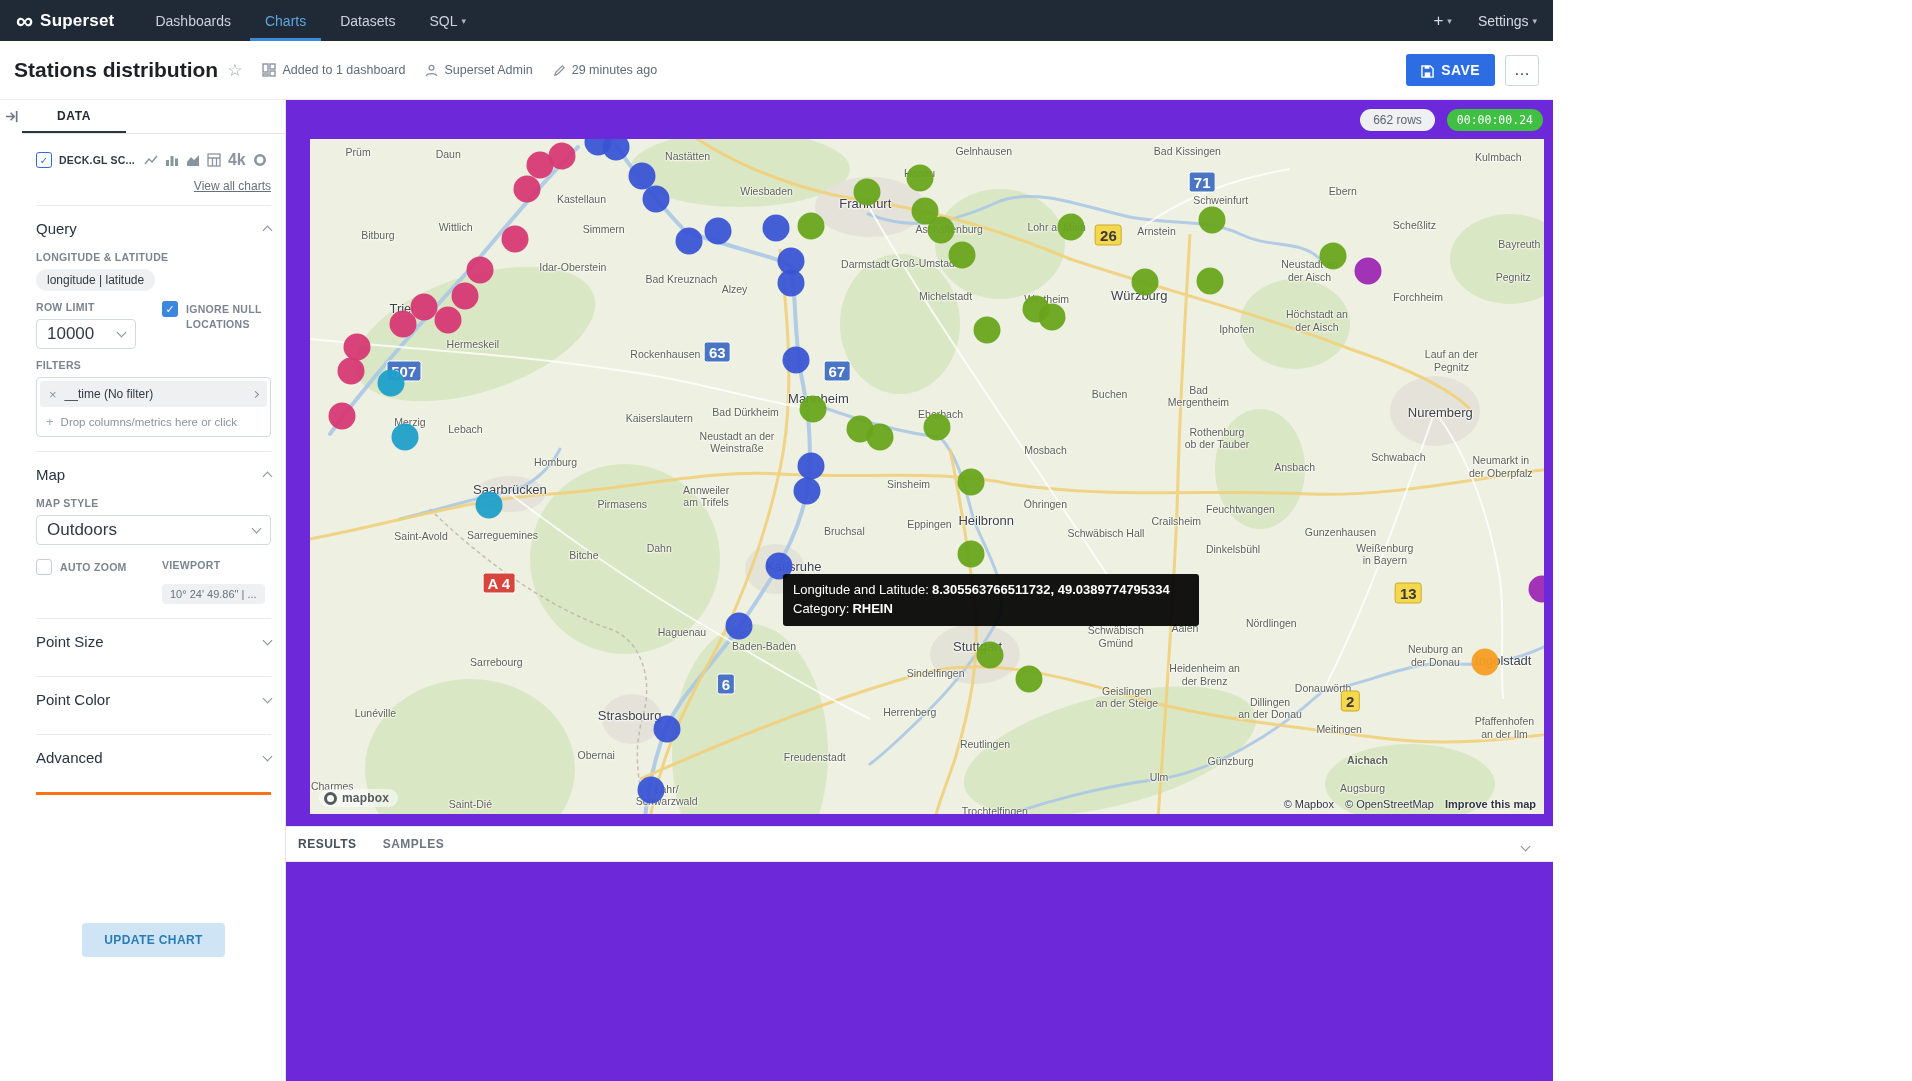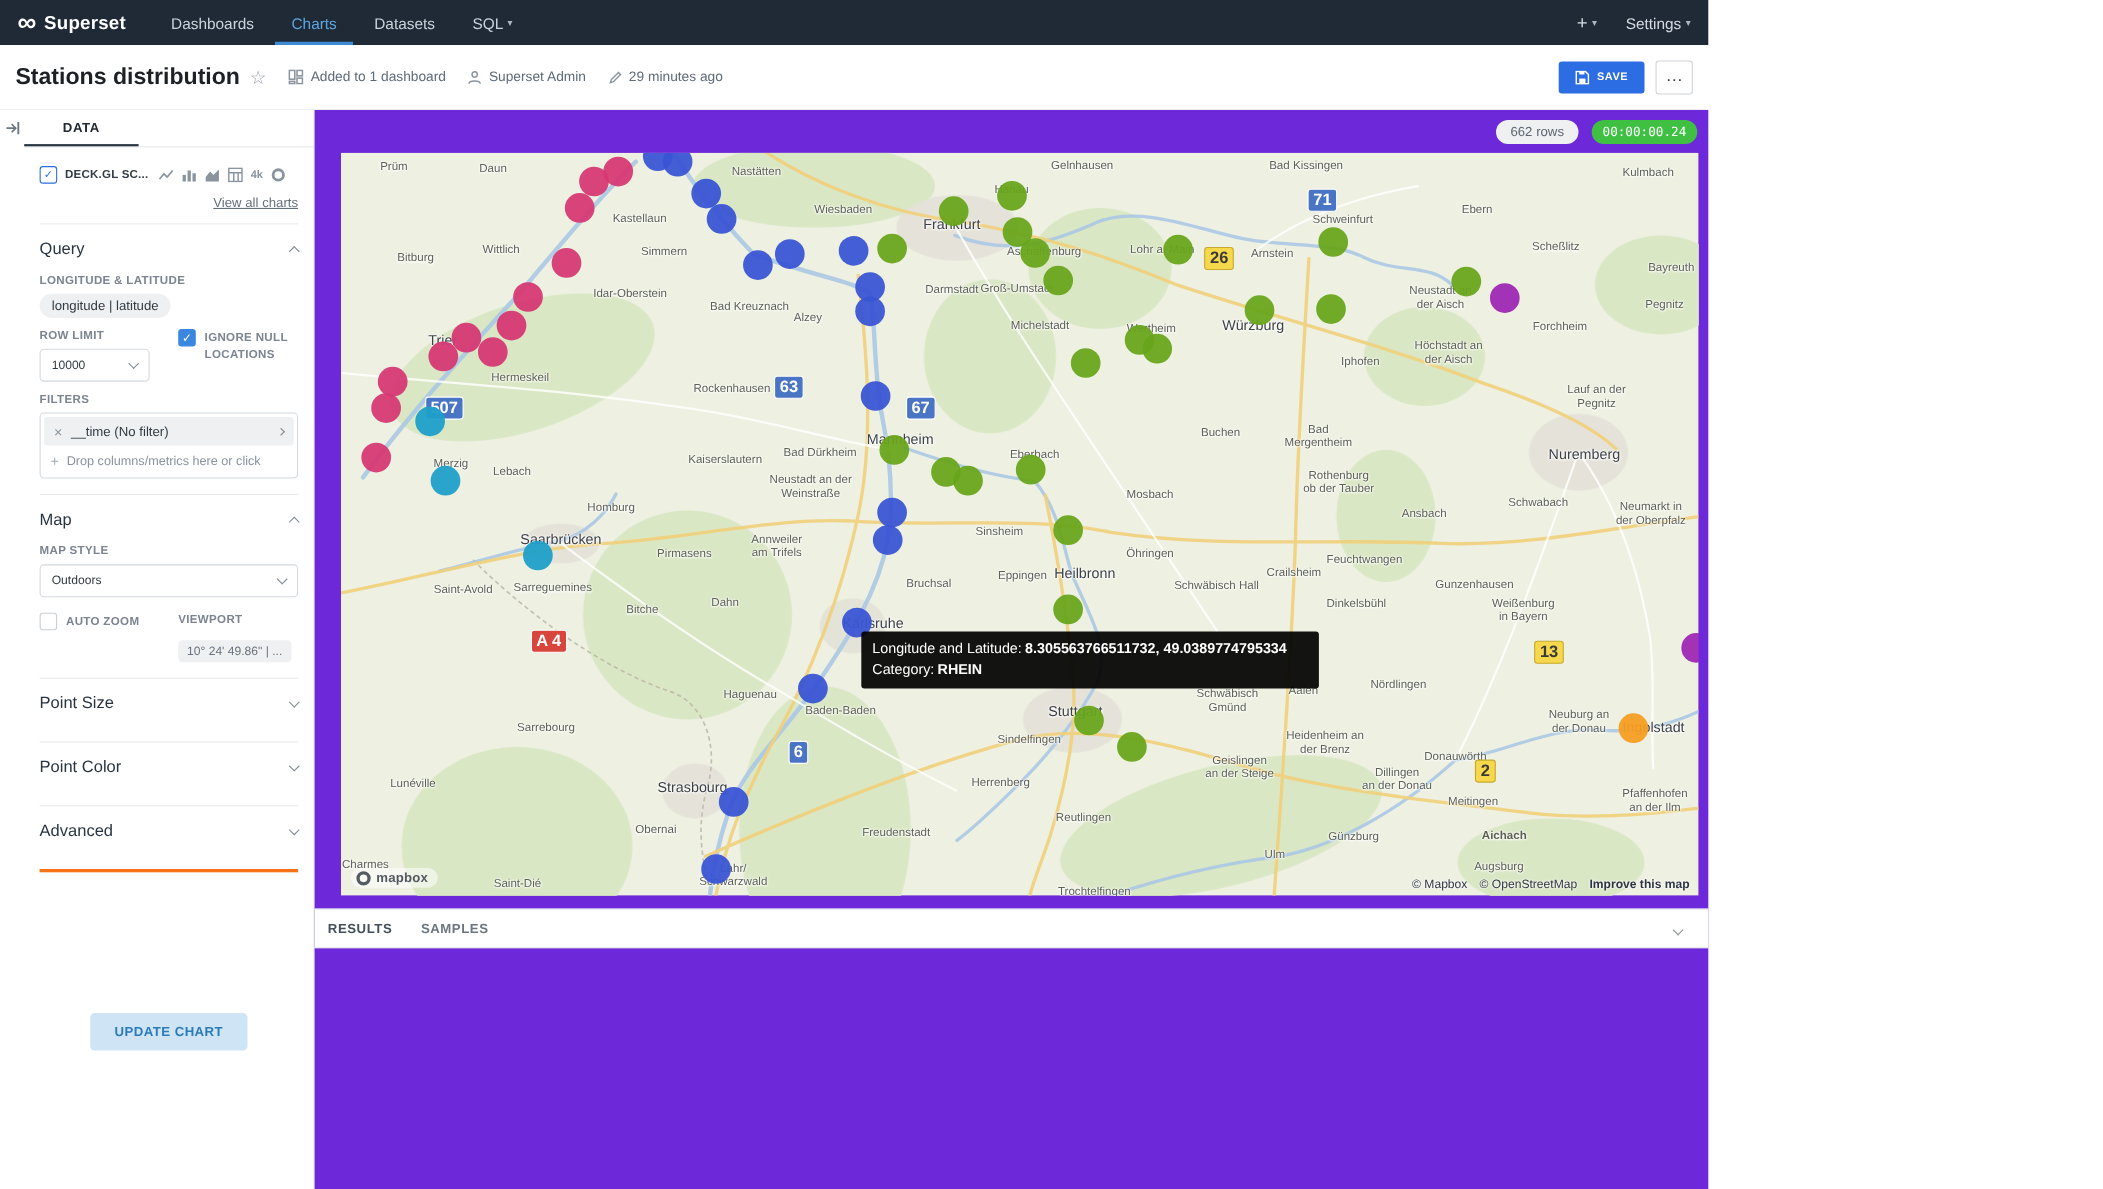--- a/index.html
+++ b/index.html
@@ -20,54 +20,54 @@
   .nav-plus,.nav-settings{display:flex;align-items:center;font-size:14px;color:#d5dce4;cursor:pointer}
   .nav-plus .plus-glyph{font-size:17px}
 
   
   .page-header{height:59px;display:flex;align-items:center;padding:0 14px;border-bottom:1px solid #eceef0;background:#fff}
   .page-title{font-size:21px;font-weight:bold;color:#1d2126;margin-right:9px}
   .fav-star{font-size:17px;color:#9aa2ac;margin-right:20px;cursor:pointer}
   .hdr-badge{display:flex;align-items:center;gap:6px;font-size:12.5px;color:#5f6b7a;margin-right:20px}
   .hdr-badge svg{display:block}
   .hdr-spacer{flex:1}
-  .save-btn{display:flex;align-items:center;gap:7px;background:#2d6de4;color:#fff;border:none;border-radius:3px;font-size:10px;font-weight:bold;letter-spacing:.4px;padding:8px 15px;cursor:pointer;font-family:inherit}
+  .save-btn{display:flex;align-items:flex-end;gap:7px;background:#2d6de4;color:#fff;border:none;border-radius:3px;font-size:14px;font-weight:bold;letter-spacing:.4px;padding:8px 15px;cursor:pointer;font-family:inherit}
   .more-btn{width:34px;height:31px;margin-left:10px;border:1px solid #cfd4da;border-radius:3px;background:#fff;font-size:16px;line-height:1;color:#323b43;cursor:pointer}
 
   
   .explore{display:flex;height:981px}
   .collapse-strip{width:22px;padding-top:9px;display:flex;justify-content:center;align-items:flex-start}
   .control-panel{width:264px;border-right:1px solid #e4e7ea;display:flex;flex-direction:column}
   .tabs-bar{height:34px;border-bottom:1px solid #e4e7ea;display:flex}
   .panel-tab{width:104px;display:flex;align-items:center;justify-content:center;font-size:12px;font-weight:bold;letter-spacing:.6px;color:#222a31;border-bottom:2px solid #2a3742;cursor:pointer}
   .panel-scroll{flex:1;padding:0 14px;overflow:hidden;display:flex;flex-direction:column}
 
   .viz-row{margin-top:17px;display:flex;align-items:center;gap:7px}
   .viz-thumb{width:16px;height:16px;border:1.5px solid #2d6de4;border-radius:3px;color:#2d6de4;font-size:10px;display:flex;align-items:center;justify-content:center;cursor:pointer}
   .viz-name{font-size:10.5px;font-weight:bold;color:#323b43;letter-spacing:.2px;white-space:nowrap;cursor:pointer}
   .viz-icons{display:flex;align-items:center;gap:7px;margin-left:2px;color:#8a949e}
   .viz-icons svg{display:block;cursor:pointer}
-  .big-number-glyph{font-size:10px;font-weight:bold;color:#8a949e;cursor:pointer}
+  .big-number-glyph{font-size:16px;font-weight:bold;color:#8a949e;cursor:pointer}
   .view-all{display:block;text-align:right;font-size:12px;color:#66707c;text-decoration:underline;margin:10px 0 12px;cursor:pointer}
 
   .section{border-top:1px solid #e8eaed;padding:2px 0 14px}
   .sec-head{display:flex;align-items:center;justify-content:space-between;padding:12px 0 4px;cursor:pointer}
   .sec-title{font-size:15px;color:#283440}
   .chev{display:inline-block;width:7px;height:7px;border-right:1.6px solid #858e98;border-bottom:1.6px solid #858e98}
   .chev.up{transform:rotate(-135deg);margin-top:4px}
   .chev.down{transform:rotate(45deg);margin-bottom:3px}
   .chev.right{transform:rotate(-45deg)}
   .collapsed .sec-head{padding:12px 0}
 
   .ctl-label{font-size:10.5px;color:#7b8490;letter-spacing:.3px;margin:10px 0 6px;font-weight:bold}
   .pill{display:inline-flex;align-items:center;background:#eef0f2;border-radius:12px;padding:4px 11px;font-size:12px;color:#323b43;cursor:pointer}
   .two-col{display:flex}
   .col-left{width:126px}
   .col-right{flex:1}
-  .select{border:1px solid #d4d9de;border-radius:4px;height:30px;display:flex;align-items:center;justify-content:space-between;padding:0 10px;font-size:11px;color:#323b43;background:#fff;cursor:pointer}
+  .select{border:1px solid #d4d9de;border-radius:4px;height:30px;display:flex;align-items:center;justify-content:space-between;padding:0 10px;font-size:17px;color:#323b43;background:#fff;cursor:pointer}
   .select.small{width:100px}
   .cb-row{display:flex;gap:8px;align-items:flex-start;margin-top:10px}
   .cb{width:16px;height:16px;border-radius:3px;display:inline-flex;align-items:center;justify-content:center;flex:0 0 16px;cursor:pointer}
   .cb.checked{background:#3b87e0;color:#fff;font-size:11px}
   .cb.unchecked{background:#fff;border:1.5px solid #c8ced6}
   .cb-label{font-size:10.5px;color:#7b8490;font-weight:bold;letter-spacing:.3px;line-height:1.45;padding-top:1px}
   .filter-box{border:1px solid #d4d9de;border-radius:4px;padding:3px;margin-top:2px}
   .filter-chip{background:#eef0f2;border-radius:3px;height:26px;display:flex;align-items:center;gap:8px;padding:0 9px;font-size:12px;color:#323b43;cursor:pointer}
   .filter-x{color:#8a949e;font-size:13px}
   .filter-chip .chev{width:5px;height:5px;margin-left:auto}

